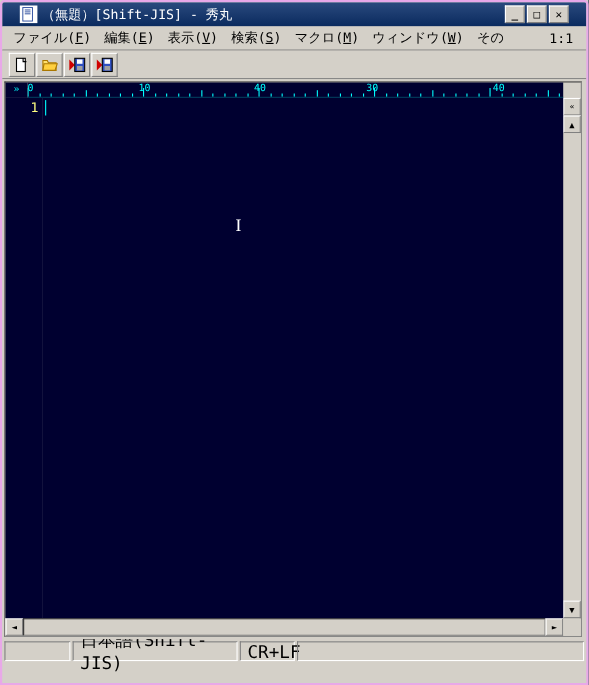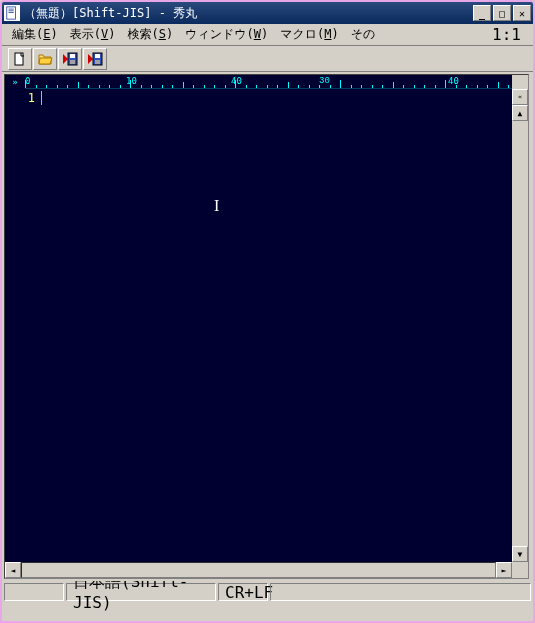--- a/index.html
+++ b/index.html
@@ -12,21 +12,21 @@
     overflow: hidden;
     border: 2px solid #e8a8e8;
     border-radius: 4px 4px 0 0;
   }
   .titlebar {
     height: 22px;
     background: linear-gradient(to bottom, #2a4a7e, #0a2a5e);
     color: #fff;
     display: flex;
     align-items: center;
-    padding: 0 2px;
+    padding: 0 16px;
   }
   .titlebar .app-icon {
     width: 16px; height: 16px;
     background: #fff;
     margin-right: 4px;
     display: inline-flex;
     align-items: center; justify-content: center;
   }
   .titlebar .app-icon svg { width: 14px; height: 14px; }
   .titlebar .title { flex: 1; font-size: 12px; }
@@ -50,21 +50,21 @@
   }
   .menuitem {
     padding: 2px 6px;
     cursor: pointer;
     font-size: 12px;
   }
   .menuitem u { text-decoration: underline; }
   .menubar .pos {
     margin-left: auto;
     padding: 2px 8px;
-    font-size: 16px;
+    font-size: 12px;
   }
   .toolbar {
     height: 26px;
     background: #d4d0c8;
     display: flex;
     align-items: center;
     padding: 2px 6px;
     gap: 1px;
     border-bottom: 1px solid #808080;
   }
@@ -206,25 +206,26 @@
   </span>
   <span class="title">（無題）[Shift-JIS] - 秀丸</span>
   <div class="winbtns">
     <div class="winbtn">_</div>
     <div class="winbtn">□</div>
     <div class="winbtn">✕</div>
   </div>
 </div>
 
 <div class="menubar">
+  <span class="menuitem"><span>ファイル</span>(<u>F</u>)</span>
   <span class="menuitem"><span>編集</span>(<u>E</u>)</span>
   <span class="menuitem"><span>表示</span>(<u>V</u>)</span>
   <span class="menuitem"><span>検索</span>(<u>S</u>)</span>
+  <span class="menuitem"><span>マクロ</span>(<u>M</u>)</span>
   <span class="menuitem"><span>ウィンドウ</span>(<u>W</u>)</span>
-  <span class="menuitem"><span>マクロ</span>(<u>M</u>)</span>
   <span class="menuitem">その</span>
   <span class="pos">1:1</span>
 </div>
 
 <div class="toolbar">
   <div class="tbtn">
     <svg viewBox="0 0 16 16">
         <rect x="3" y="2" width="8" height="12" fill="#fff" stroke="#000"></rect>
         <polyline points="9,2 9,5 12,5" fill="none" stroke="#000"></polyline>
       </svg>
@@ -301,21 +302,21 @@
           <div class="tick big" style="left: 420px; height: 8px;"></div>
           <div class="tick" style="left: 430.5px; height: 3px;"></div>
           <div class="tick" style="left: 441px; height: 3px;"></div>
           <div class="tick" style="left: 451.5px; height: 3px;"></div>
           <div class="tick" style="left: 462px; height: 3px;"></div>
           <div class="tick big" style="left: 472.5px; height: 6px;"></div>
           <div class="tick" style="left: 483px; height: 3px;"></div>
           <div class="num" style="left: 0px;">0</div>
           <div class="num" style="left: 101px;">10</div>
           <div class="num" style="left: 206px;">40</div>
-          <div class="num" style="left: 294px; font-family: Liberation Mono, monospace;">30</div>
+          <div class="num" style="left: 308px;">30</div>
           <div class="num" style="left: 423px;">40</div>
         </div>
     </div>
     <div class="editor-body">
       <div class="gutter">
         <div>1</div>
       </div>
       <div class="text-area">
         <div class="caret"></div>
         <div class="ibeam-cursor">I</div>

